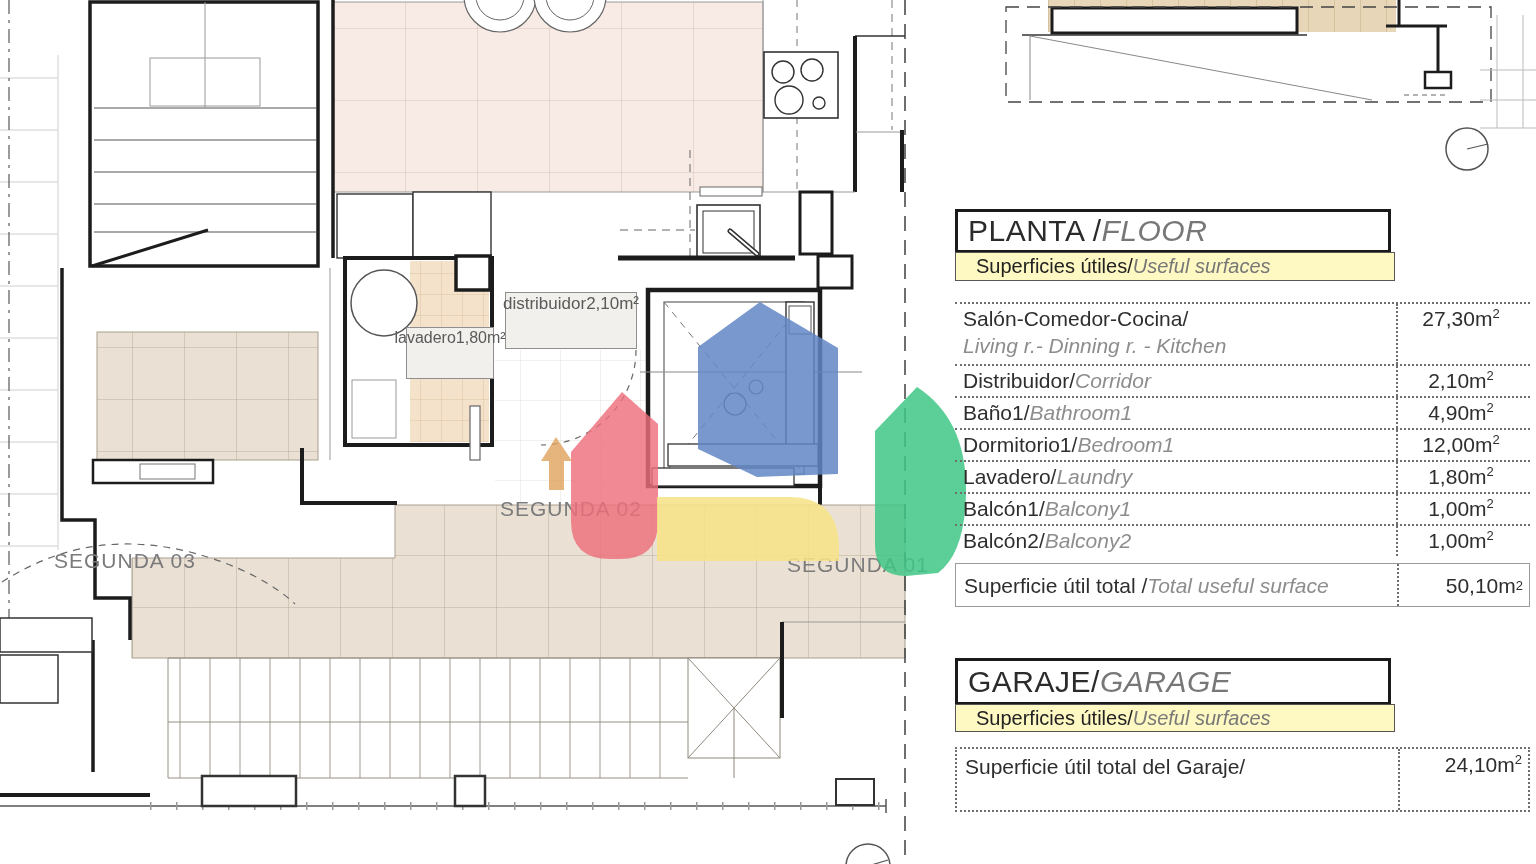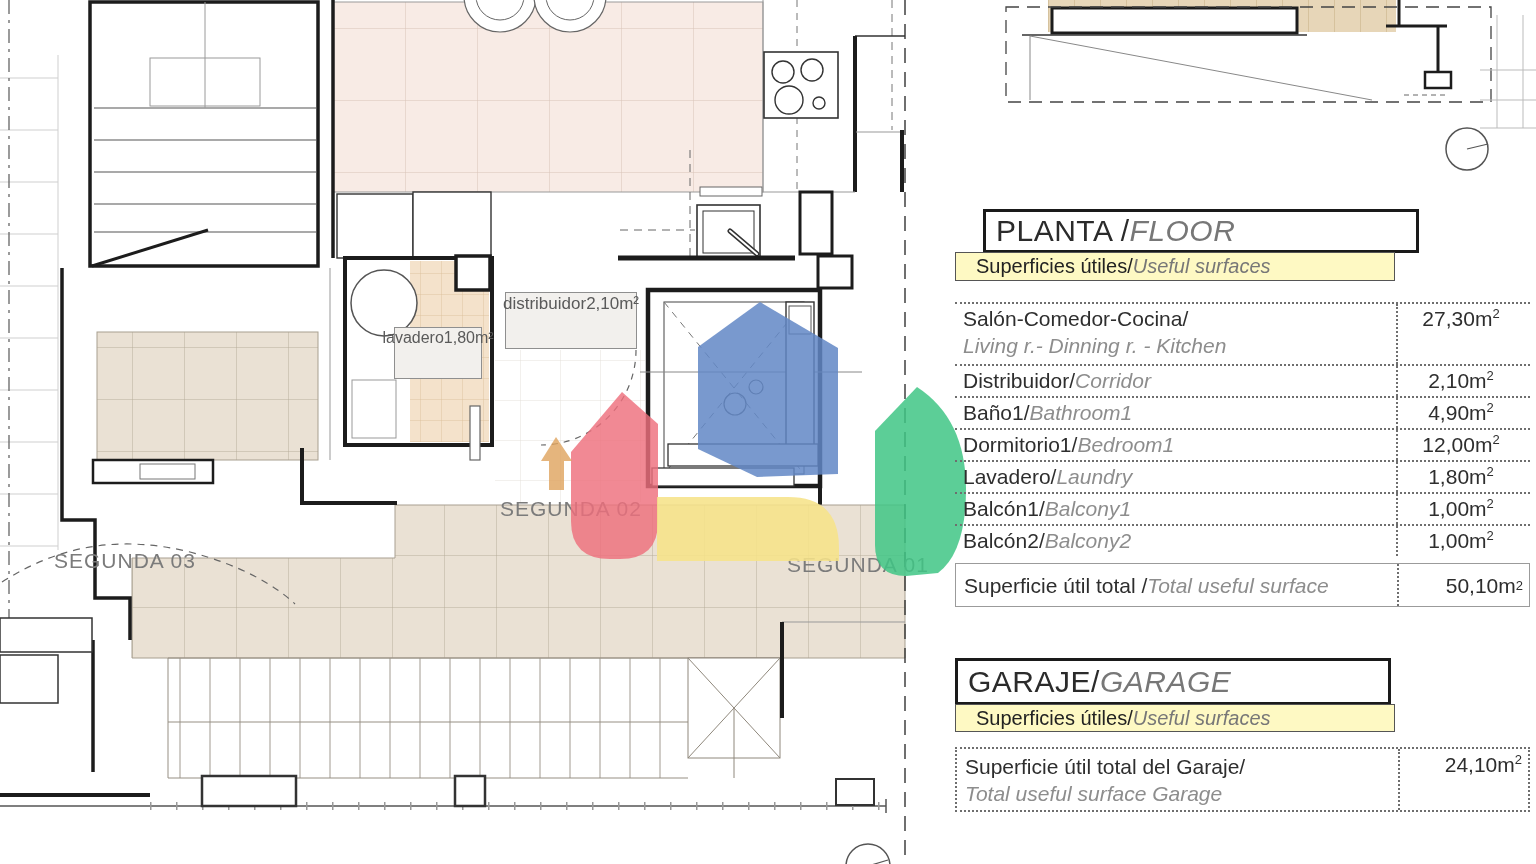--- a/index.html
+++ b/index.html
@@ -3,21 +3,21 @@
 <meta charset="utf-8">
 <style>
   html,body{margin:0;padding:0;background:#fff;}
   .stage{position:relative;width:1536px;height:864px;background:#fff;overflow:hidden;
          font-family:"Liberation Sans", sans-serif;}
   .stage svg{position:absolute;left:0;top:0;}
 
   
   .plan-label{position:absolute;background:#f2f0ed;border:1px solid #8f8f8f;color:#5a5a5a;
               text-align:center;display:flex;flex-direction:row;justify-content:center;line-height:1.25;}
-  #lbl-lavadero{left:394px;top:327px;width:86px;height:50px;font-size:16px;}
+  #lbl-lavadero{left:406px;top:327px;width:86px;height:50px;font-size:16px;}
   #lbl-distribuidor{left:505px;top:292px;width:130px;height:55px;font-size:17px;}
 
   
   .hdr{position:absolute;box-sizing:border-box;border:3px solid #1a1a1a;background:#fff;
        font-size:30px;color:#2b2b2b;display:flex;align-items:center;padding-left:10px;letter-spacing:.5px;}
   .sub{position:absolute;box-sizing:border-box;border:1.5px solid #555;background:#fef9c3;
        font-size:20px;color:#222;display:flex;align-items:center;padding-left:20px;}
   .en-t{font-style:italic;color:#777;}
   .stable{position:absolute;border-top:2px dotted #6e6e6e;box-sizing:border-box;}
   .trow{display:flex;border-bottom:2px dotted #6e6e6e;font-size:21px;color:#2e2e2e;height:30px;overflow:hidden;}
@@ -230,21 +230,21 @@
 
   <div class="plan-label" id="lbl-lavadero">
     <span>lavadero</span>
     <span>1,80m²</span>
   </div>
   <div class="plan-label" id="lbl-distribuidor">
     <span>distribuidor</span>
     <span>2,10m²</span>
   </div>
 
-  <div class="hdr" style="left:955px;top:209px;width:436px;height:44px;margin-left:28px;">
+  <div class="hdr" style="left:955px;top:209px;width:436px;height:44px;">
     <span>PLANTA / </span>
       <span class="en-t">FLOOR</span>
   </div>
   <div class="sub" style="left:955px;top:252px;width:440px;height:29px;">
     <span>Superficies útiles/</span>
       <span class="en-t">Useful surfaces</span>
   </div>
 
   <div class="stable" style="left:955px;top:302px;width:575px;">
     <div class="trow r1">
@@ -289,17 +289,17 @@
 
   <div class="hdr" style="left:955px;top:658px;width:436px;height:47px;">
     <span>GARAJE/</span>
       <span class="en-t">GARAGE</span>
   </div>
   <div class="sub" style="left:955px;top:704px;width:440px;height:28px;">
     <span>Superficies útiles/</span>
       <span class="en-t">Useful surfaces</span>
   </div>
   <div class="gbox" style="left:955px;top:747px;width:575px;height:65px;">
-    <div class="lbl"><span class="es">Superficie útil total del Garaje/</span><span class="en">Total useful surface Garage</span></div>
+    <div class="lbl"><span class="es">Superficie útil total del Garaje/</span></div>
     <div class="val"><span>24,10m</span><sup class="sq">2</sup></div>
   </div>
 
 </div>
 
 </body></html>

